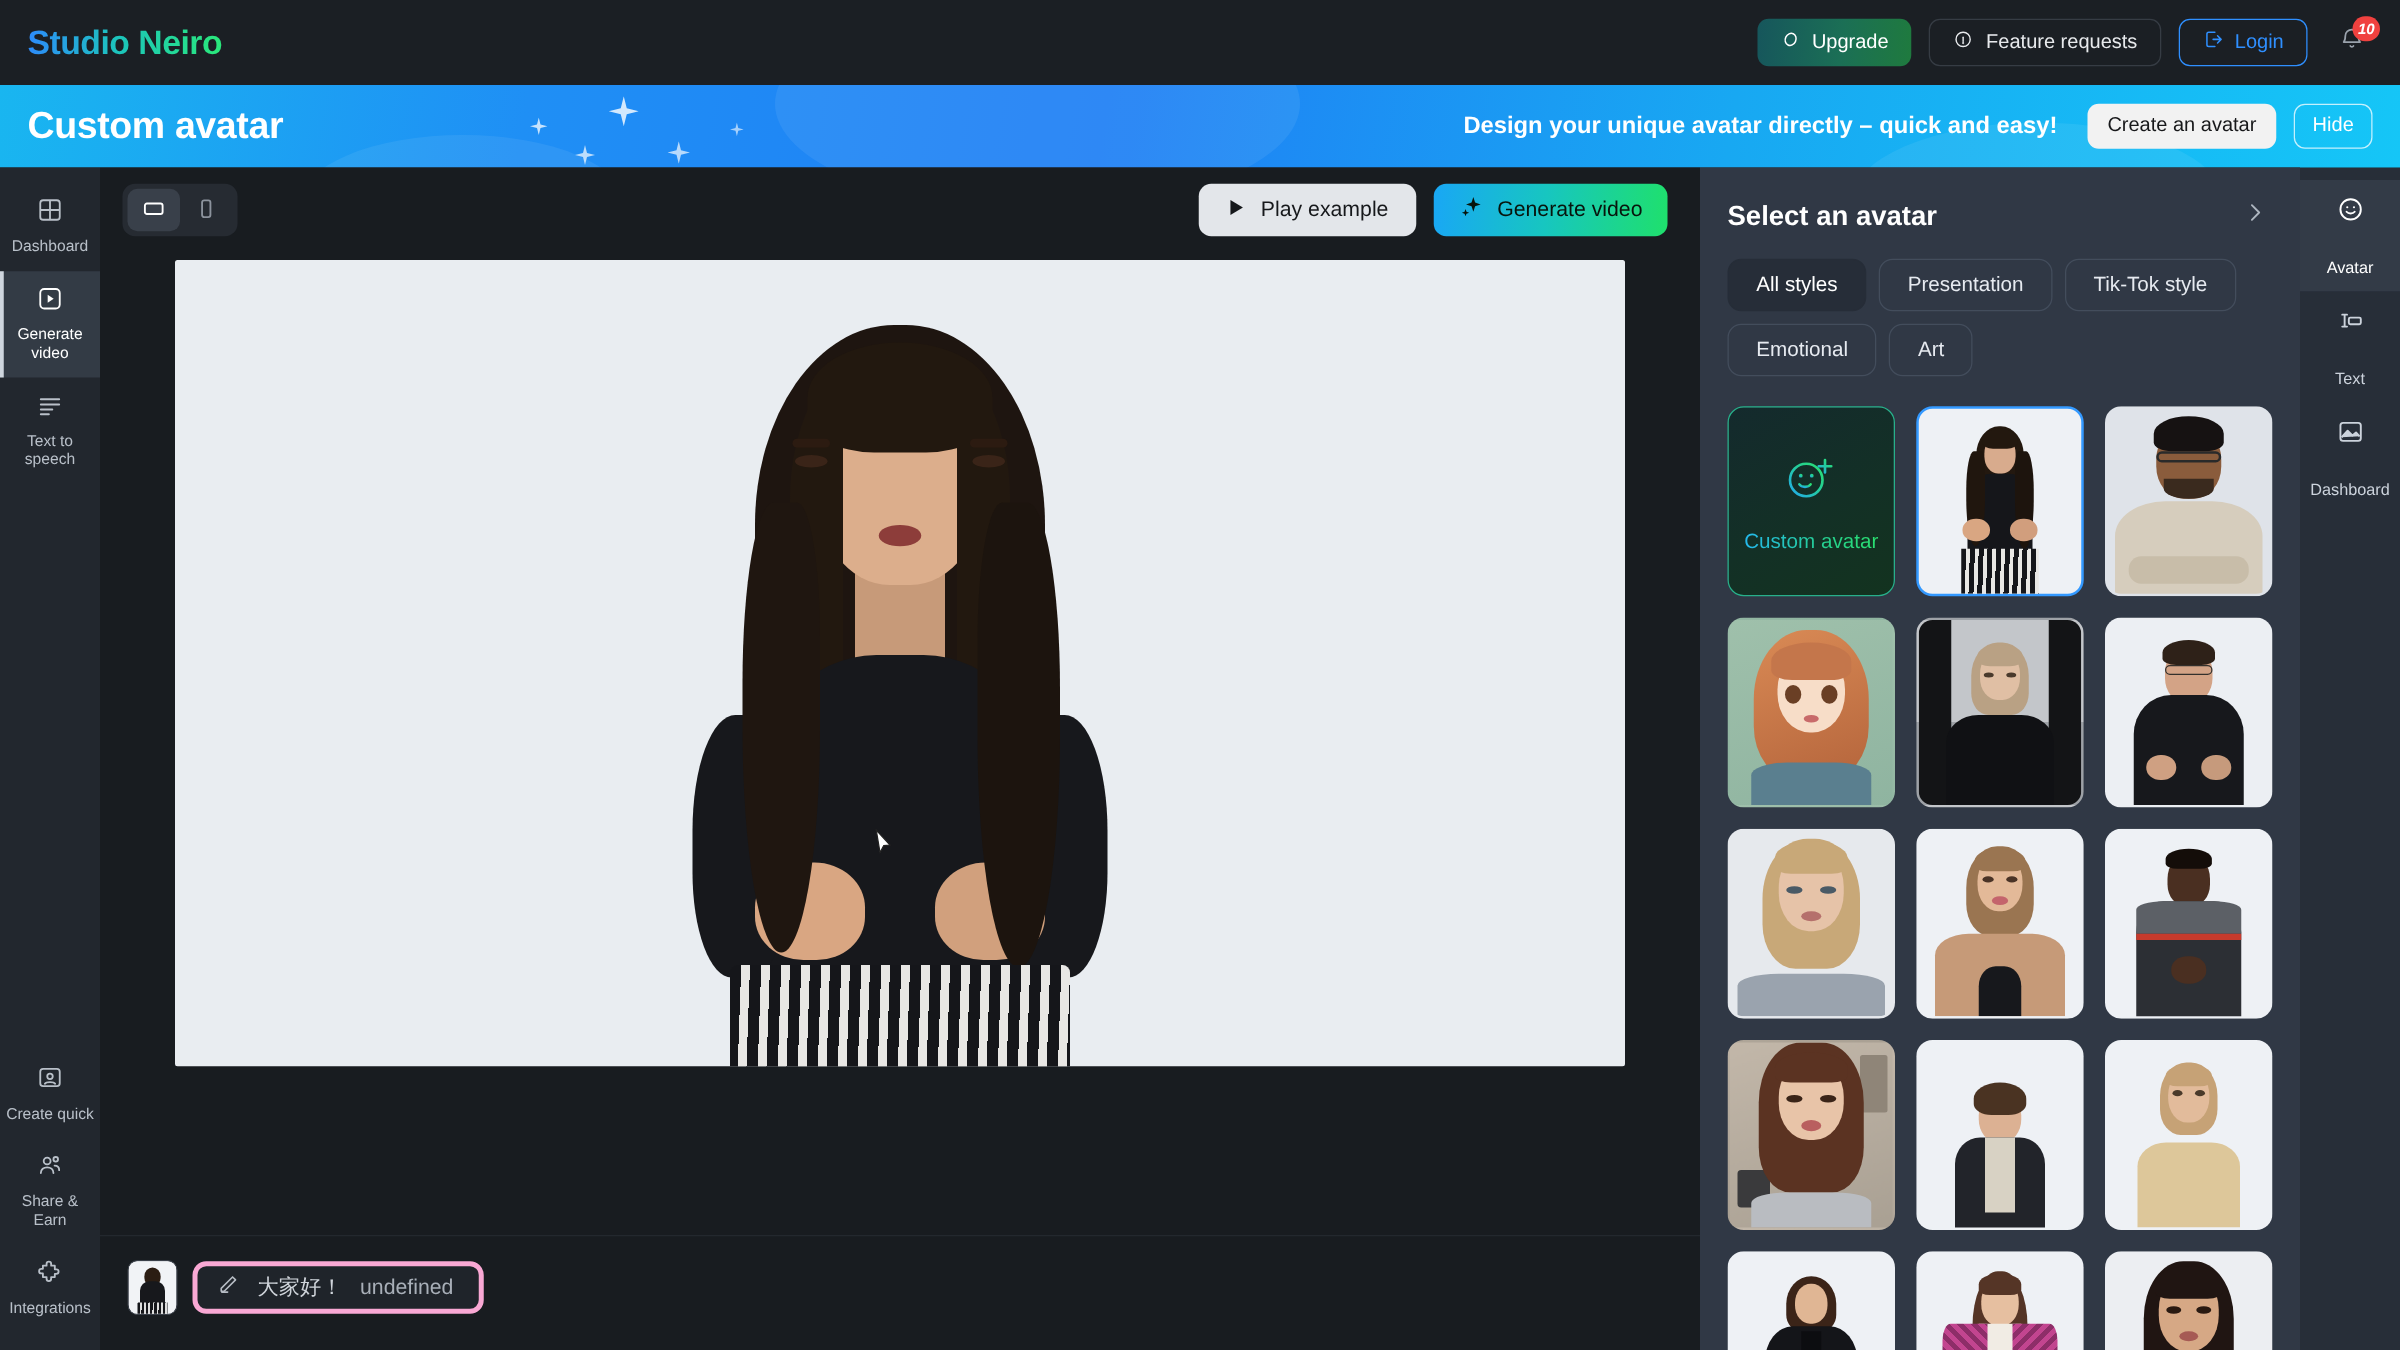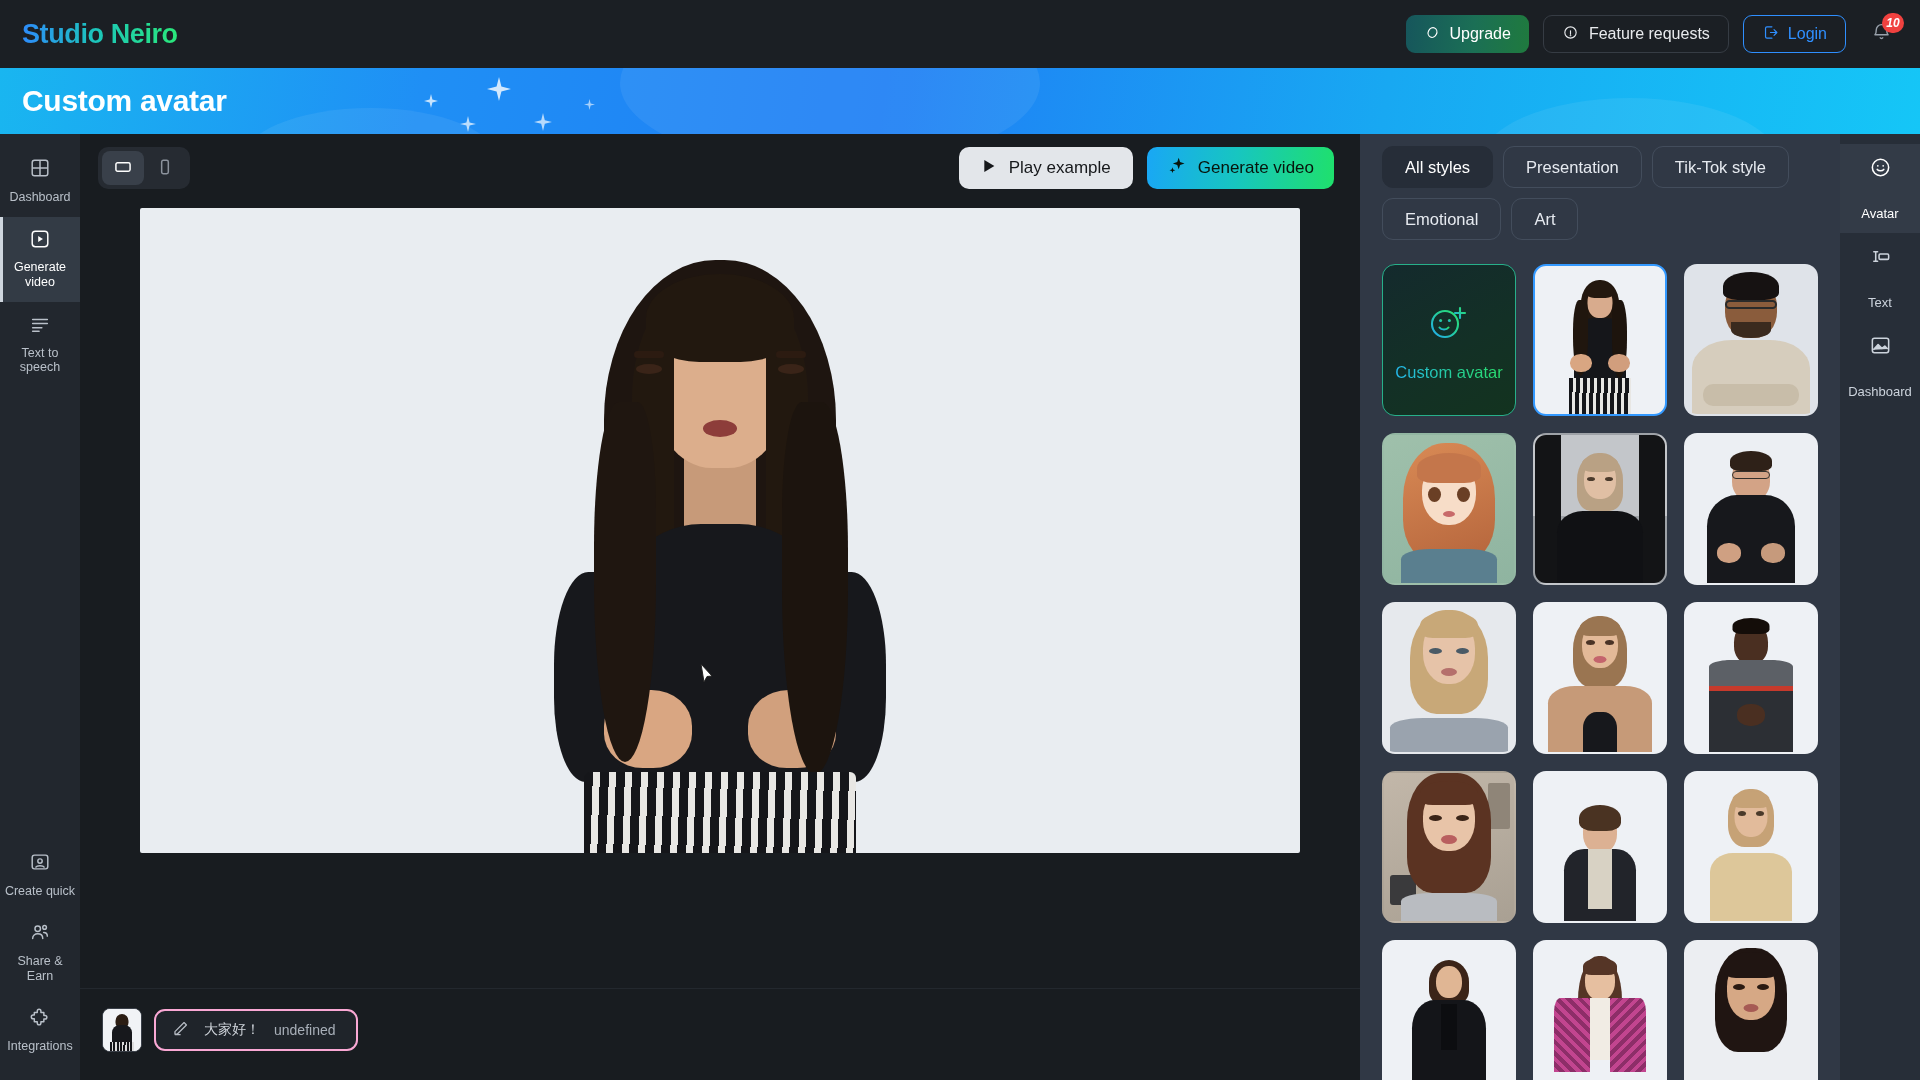--- a/index.html
+++ b/index.html
@@ -152,22 +152,22 @@
     border-top: 1px solid #23282e;
   }
   .scene-thumb {
     width: 40px; height: 44px; border-radius: 8px;
     background: #f1f3f6; overflow: hidden; position: relative;
     border: 1px solid #3a4049; cursor: pointer; flex: none;
   }
   .script-pill {
     display: flex; align-items: center; gap: 14px;
     height: 42px; padding: 0 20px 0 15px;
-    border: 2px solid #f9a8d4; border-radius: 11px;
-    background: #1f242a; color: #cfd4da; font-size: 14px; cursor: pointer;
+    border: 4px solid #f9a8d4; border-radius: 11px;
+    background: #1f242a; color: #cfd4da; font-size: 17px; cursor: pointer;
   }
   .script-undefined { color: #a8afb8; }
 
   
   .rightpanel {
     width: 480px; min-width: 480px;
     background: #303845;
     display: flex; flex-direction: column; position: relative;
   }
   .rp-header {
@@ -302,20 +302,25 @@
         </svg>
     </span>
     <span class="sparkle" style="left:584px;top:28px;">
       <svg width="11" height="11" viewBox="0 0 24 24" fill="rgba(255,255,255,0.6)">
           <path d="M12 0l2.4 9.6L24 12l-9.6 2.4L12 24l-2.4-9.6L0 12l9.6-2.4z"></path>
         </svg>
     </span>
 
     <div class="banner-title">Custom avatar</div>
 
+    <div class="banner-right">
+      <div class="banner-tagline">Design your unique avatar directly – quick and easy!</div>
+      <button class="btn-create-avatar">Create an avatar</button>
+      <button class="btn-hide">Hide</button>
+    </div>
   </div>
 
   <div class="body-row">
 
     <div class="leftrail">
 
       <div class="rail-item">
         <span>
           <svg width="22" height="22" viewBox="0 0 24 24" fill="none" stroke="#b9c0c9" stroke-width="1.6">
             <rect x="3.5" y="3.5" width="17" height="17" rx="2.5"></rect>
@@ -481,20 +486,28 @@
                 <path d="M5.5 19.8h6"></path>
             </svg>
           </span>
           <span>大家好！</span>
           <span class="script-undefined">undefined</span>
         </div>
       </div>
     </div>
 
     <div class="rightpanel">
+      <div class="rp-header">
+        <div class="rp-title">Select an avatar</div>
+        <div class="rp-collapse">
+          <svg width="20" height="20" viewBox="0 0 24 24" fill="none" stroke="#aeb6c0" stroke-width="1.8" stroke-linecap="round" stroke-linejoin="round">
+            <path d="M9 5l7 7-7 7"></path>
+          </svg>
+        </div>
+      </div>
 
       <div class="chips">
         <button class="chip active">All styles</button>
         <button class="chip">Presentation</button>
         <button class="chip">Tik-Tok style</button>
         <button class="chip">Emotional</button>
         <button class="chip">Art</button>
       </div>
 
       <div class="avatar-grid">

